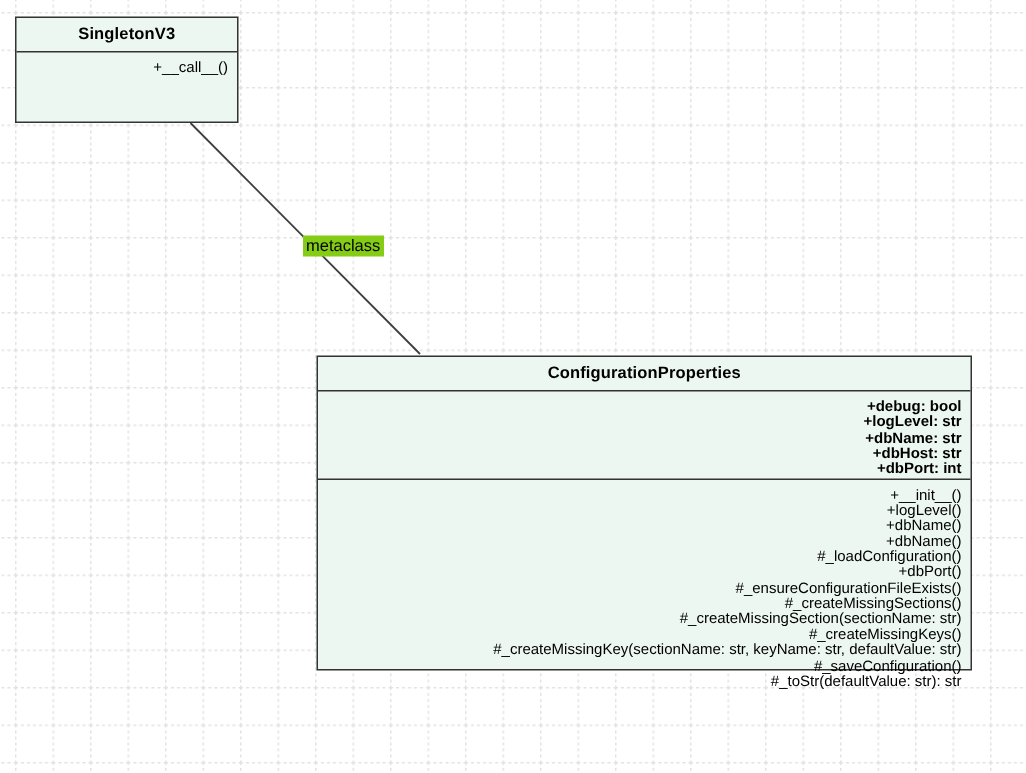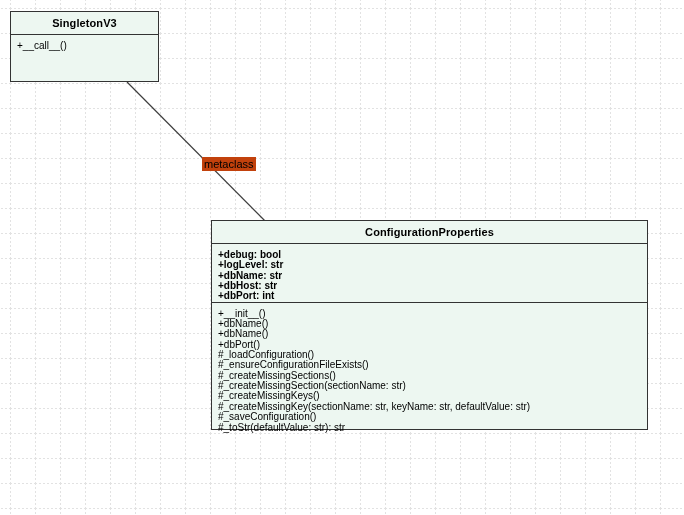--- a/index.html
+++ b/index.html
@@ -32,57 +32,58 @@
     color: #000000;
   }
   #cls-singleton {
     left: 10px;
     top: 11px;
     width: 149px;
     height: 71px;
   }
   #cls-config {
     left: 211px;
-    top: 220px;
+    top: 237px;
     width: 437px;
     height: 210px;
   }
   .uml-title {
     flex: 0 0 auto;
     height: 22px;
     border-bottom: 1px solid #333333;
     display: flex;
     align-items: center;
     justify-content: center;
     font-weight: bold;
     font-size: 11px;
     letter-spacing: 0.1px;
   }
   .uml-compartment {
     box-sizing: border-box;
     padding: 6px 6px 0 6px;
+    text-align: right;
   }
   .uml-compartment.attributes {
     height: 61px;
     border-bottom: 1px solid #333333;
     font-weight: bold;
   }
   .uml-compartment.methods {
     flex: 1 1 auto;
   }
   .member {
     font-size: 10px;
     line-height: 10.35px;
     white-space: pre;
   }
   .edge-label {
     position: absolute;
     left: 202px;
     top: 157px;
-    background: #c2410c;
+    background: #84cc16;
     font-size: 11px;
     line-height: 14px;
     padding: 0 2px;
     color: #000000;
   }
 </style>
 </head>
 <body>
 
 <div class="canvas">
@@ -110,24 +111,25 @@
     <div class="uml-title">ConfigurationProperties</div>
     <div class="uml-compartment attributes">
       <div class="member">+debug: bool</div>
       <div class="member">+logLevel: str</div>
       <div class="member">+dbName: str</div>
       <div class="member">+dbHost: str</div>
       <div class="member">+dbPort: int</div>
     </div>
     <div class="uml-compartment methods">
       <div class="member">+__init__()</div>
+      <div class="member">+logLevel()</div>
       <div class="member">+dbName()</div>
       <div class="member">+dbName()</div>
+      <div class="member">#_loadConfiguration()</div>
       <div class="member">+dbPort()</div>
-      <div class="member">#_loadConfiguration()</div>
       <div class="member">#_ensureConfigurationFileExists()</div>
       <div class="member">#_createMissingSections()</div>
       <div class="member">#_createMissingSection(sectionName: str)</div>
       <div class="member">#_createMissingKeys()</div>
       <div class="member">#_createMissingKey(sectionName: str, keyName: str, defaultValue: str)</div>
       <div class="member">#_saveConfiguration()</div>
       <div class="member">#_toStr(defaultValue: str): str</div>
     </div>
   </div>
 

